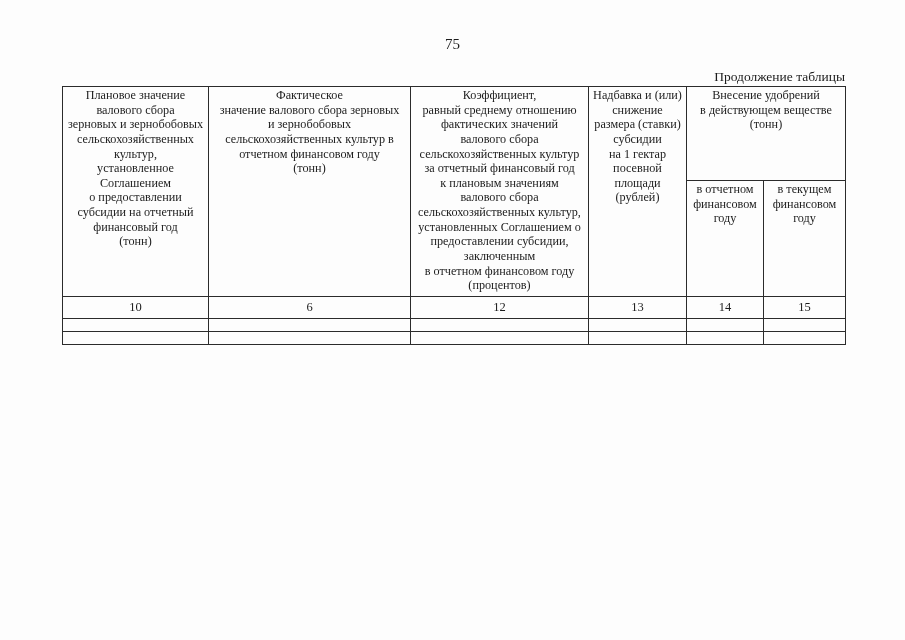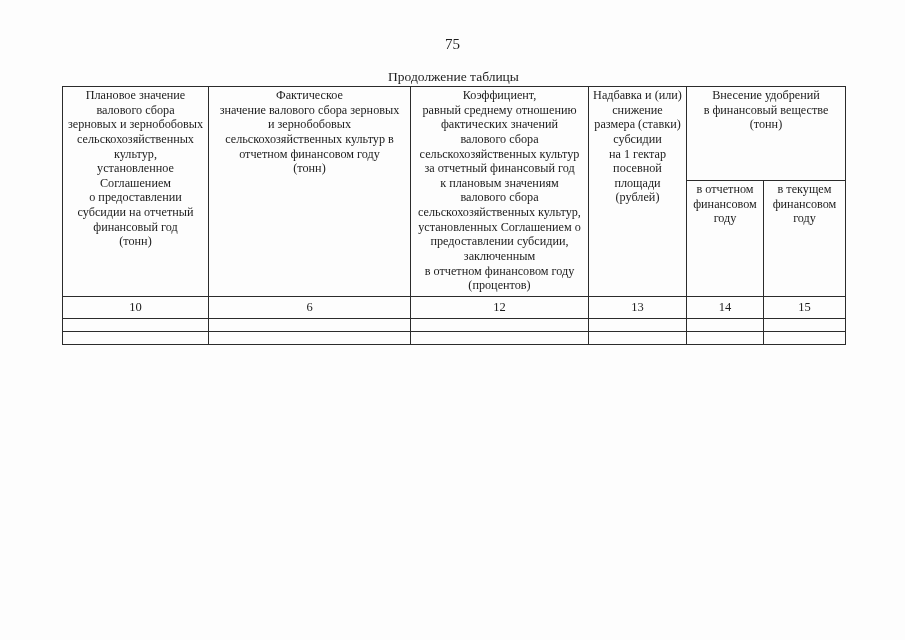--- a/index.html
+++ b/index.html
@@ -21,21 +21,21 @@
     left: 0;
     width: 905px;
     text-align: center;
     font-size: 15px;
   }
   .table-caption {
     position: absolute;
     top: 69px;
     left: 62px;
     width: 783px;
-    text-align: center;
+    text-align: right;
     font-size: 13.5px;
   }
   table.main {
     position: absolute;
     top: 86px;
     left: 62px;
     border-collapse: collapse;
     table-layout: fixed;
     width: 783px;
   }
@@ -113,21 +113,21 @@
 (процентов)</td>
       <td class="hdr" rowspan="2">Надбавка и (или)
 снижение
 размера (ставки)
 субсидии
 на 1 гектар
 посевной
 площади
 (рублей)</td>
       <td class="hdr" colspan="2">Внесение удобрений
-в финансовый веществе
+в действующем веществе
 (тонн)</td>
     </tr>
     <tr style="height:116px">
       <td class="hdr">в отчетном
 финансовом
 году</td>
       <td class="hdr">в текущем
 финансовом
 году</td>
     </tr>

